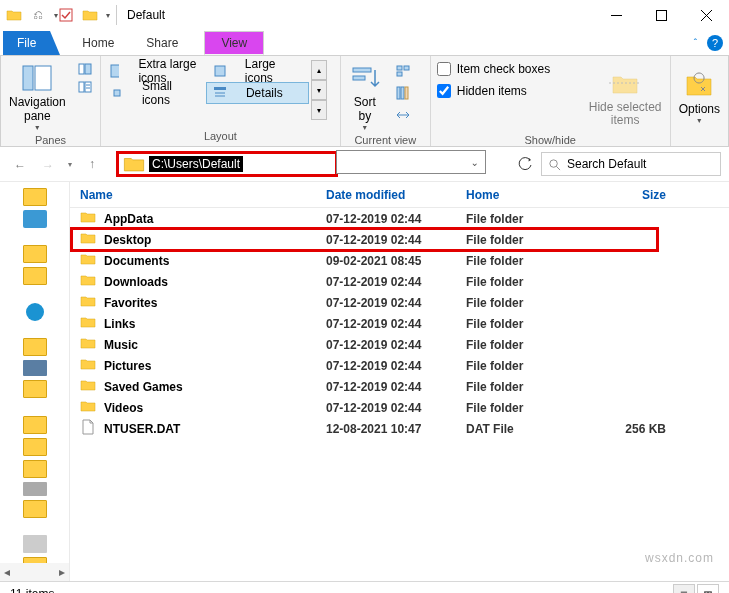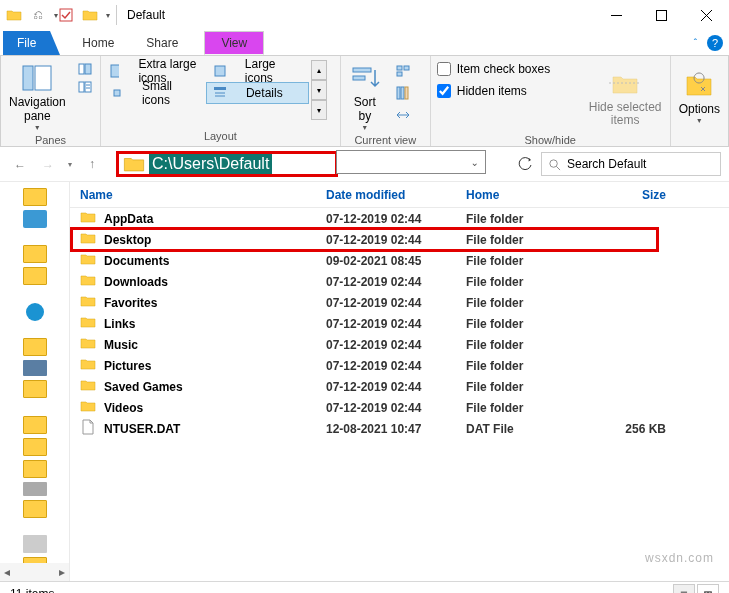--- a/index.html
+++ b/index.html
@@ -49,21 +49,21 @@
 
 .check { height: 22px; display: flex; align-items: center; gap: 6px; padding: 0 4px; }
 .check input { width: 14px; height: 14px; margin: 0; }
 
 
 .navbar { height: 34px; display: flex; align-items: center; padding: 4px 8px; gap: 4px; }
 .navbtn { width: 24px; height: 24px; display: flex; align-items: center; justify-content: center; color: #777; }
 .addr-wrap { flex: 1; position: relative; margin: 0 8px; }
 .addrbox { height: 26px; border: 3px solid #e20000; display: flex; align-items: center; background: #fff; position: relative; }
 .addrbox .foldicon { width: 22px; height: 20px; margin: 0 4px; display:flex; align-items:center; justify-content:center; }
-.addrbox .path { background: #0f766e; color: #fff; padding: 1px 3px; display: inline-block; font-size: 16px; }
+.addrbox .path { background: #000000; color: #fff; padding: 1px 3px; display: inline-block; font-size: 12px; }
 .addr-ext { position: absolute; left: 220px; top: -1px; width: 150px; height: 24px; border: 1px solid #888; background: #fff; display: flex; align-items: center; justify-content: flex-end; padding-right: 6px; }
 .refresh { width: 24px; height: 24px; display: flex; align-items: center; justify-content: center; margin-left: 8px; }
 .searchbox { width: 180px; height: 24px; border: 1px solid #ccc; display: flex; align-items: center; padding: 0 6px; color: #000000; gap: 6px; }
 .searchbox svg { width: 13px; height: 13px; }
 
 
 .main { height: 400px; display: flex; position: relative; border-top: 1px solid #eaeaea; }
 .tree { width: 70px; border-right: 1px solid #eaeaea; padding: 6px 0; display: flex; flex-direction: column; align-items: center; gap: 4px; overflow: hidden; position: relative; }
 .tree-item { width: 24px; height: 18px; border-radius: 1px; flex-shrink: 0; }
 .tree-fold { background: #ffcf47; border: 1px solid #d6a414; }

